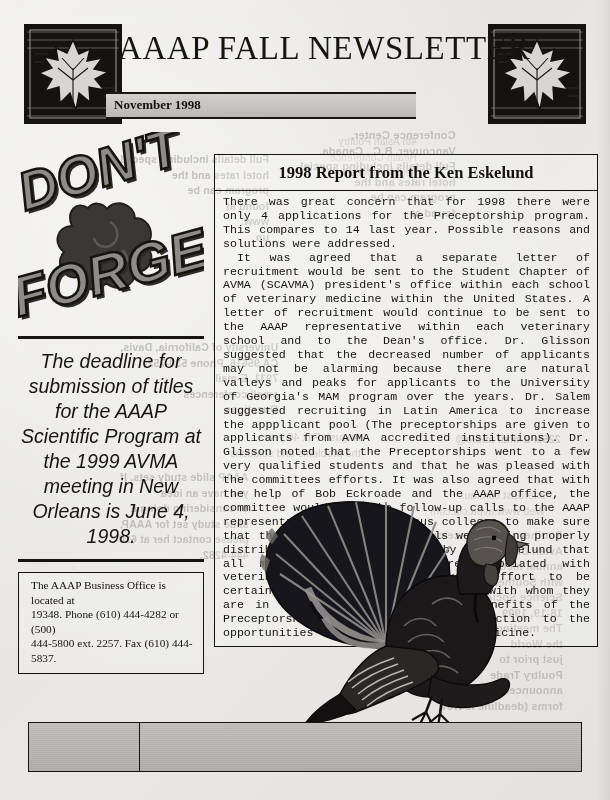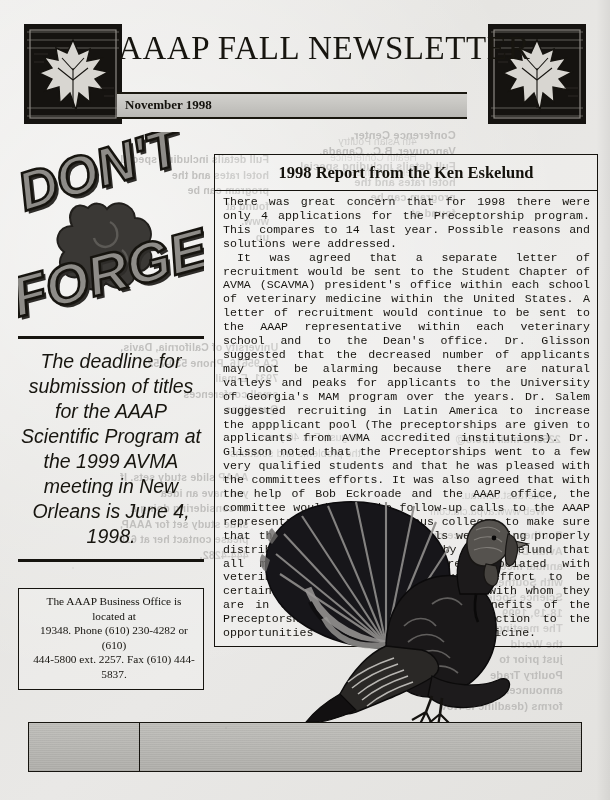--- a/index.html
+++ b/index.html
@@ -45,21 +45,21 @@
   #mast-title{
     position:absolute;left:118px;top:30px;width:374px;
     text-align:center;
     font-family:"Liberation Serif", serif;
     font-size:33px;
     letter-spacing:.6px;
     color:#17150f;
     white-space:nowrap;
   }
   #datebar{
-    position:absolute;left:117px;top:92px;width:350px;height:23px;
+    position:absolute;left:106px;top:92px;width:310px;height:23px;
     background:linear-gradient(180deg,#d2d1cd,#b9b8b4);
     border-top:2px solid #19170f;
     border-bottom:2px solid #19170f;
   }
   #datebar span{
     position:absolute;left:8px;top:3px;
     font-family:"Liberation Serif", serif;
     font-weight:bold;font-size:13px;color:#14120d;
   }
 
@@ -75,29 +75,28 @@
     font-family:"Liberation Sans", sans-serif;
     font-style:italic;
     font-size:19.5px;
     line-height:25px;
     text-align:center;
     color:#17150f;
     padding:2px 2px 0 2px;
   }
 
   #officebox{
-    margin-top:26px;
+    margin-top:10px;
     border:1.5px solid #16140f;
     padding:5px 6px 7px 12px;
     font-family:"Liberation Serif", serif;
     font-size:11.3px;
     line-height:14.6px;
     color:#14120d;
     background:rgba(255,255,255,.18);
-    text-align:center;
   }
 
   
   #article{
     position:absolute;left:214px;top:120px;width:382px;
     border:1.5px solid #15130e;
     background:rgba(255,255,255,.22);
     margin-top:34px;
   }
   #article-title{
@@ -304,21 +303,21 @@
     </div>
 
     <div class="rule-thick"></div>
 
     <div id="deadline">The deadline for submission of titles for the AAAP Scientific Program at the 1999 AVMA meeting in New Orleans is June 4, 1998.</div>
 
     <div class="rule-thick" style="margin-top:10px;"></div>
 
     <div id="officebox">
       <div>The AAAP Business Office is located at</div>
-      <div>19348. Phone (610) 230-4282 or (610)</div>
+      <div>19348. Phone (610) 444-4282 or (500)</div>
       <div>444-5800 ext. 2257. Fax (610) 444-5837.</div>
     </div>
   </div>
 
   <div id="article">
     <div id="article-title">
       <div>1998 Report from the Ken Eskelund</div>
     </div>
     <div id="article-body">
       <p class="first">There was great concern that for 1998 there were only 4 applications for the Preceptorship program. This compares to 14 last year. Possible reasons and solutions were addressed.</p>

